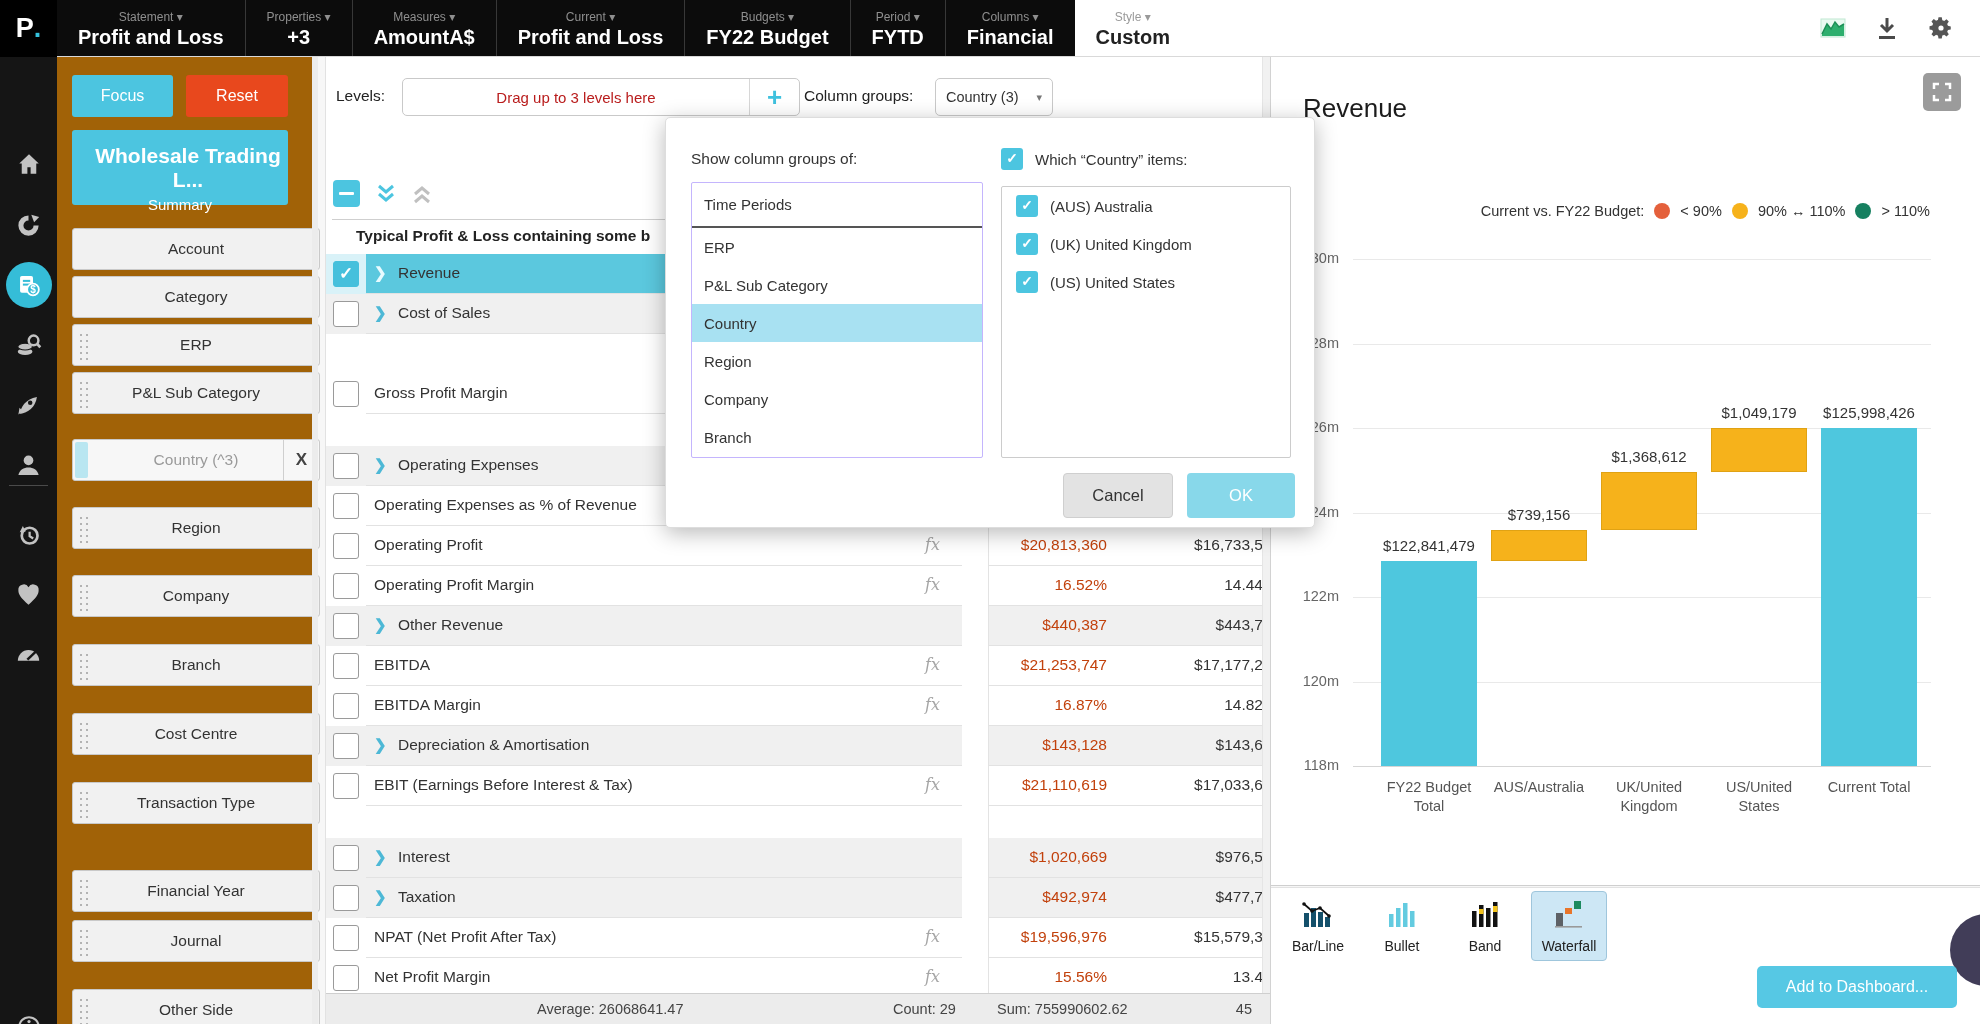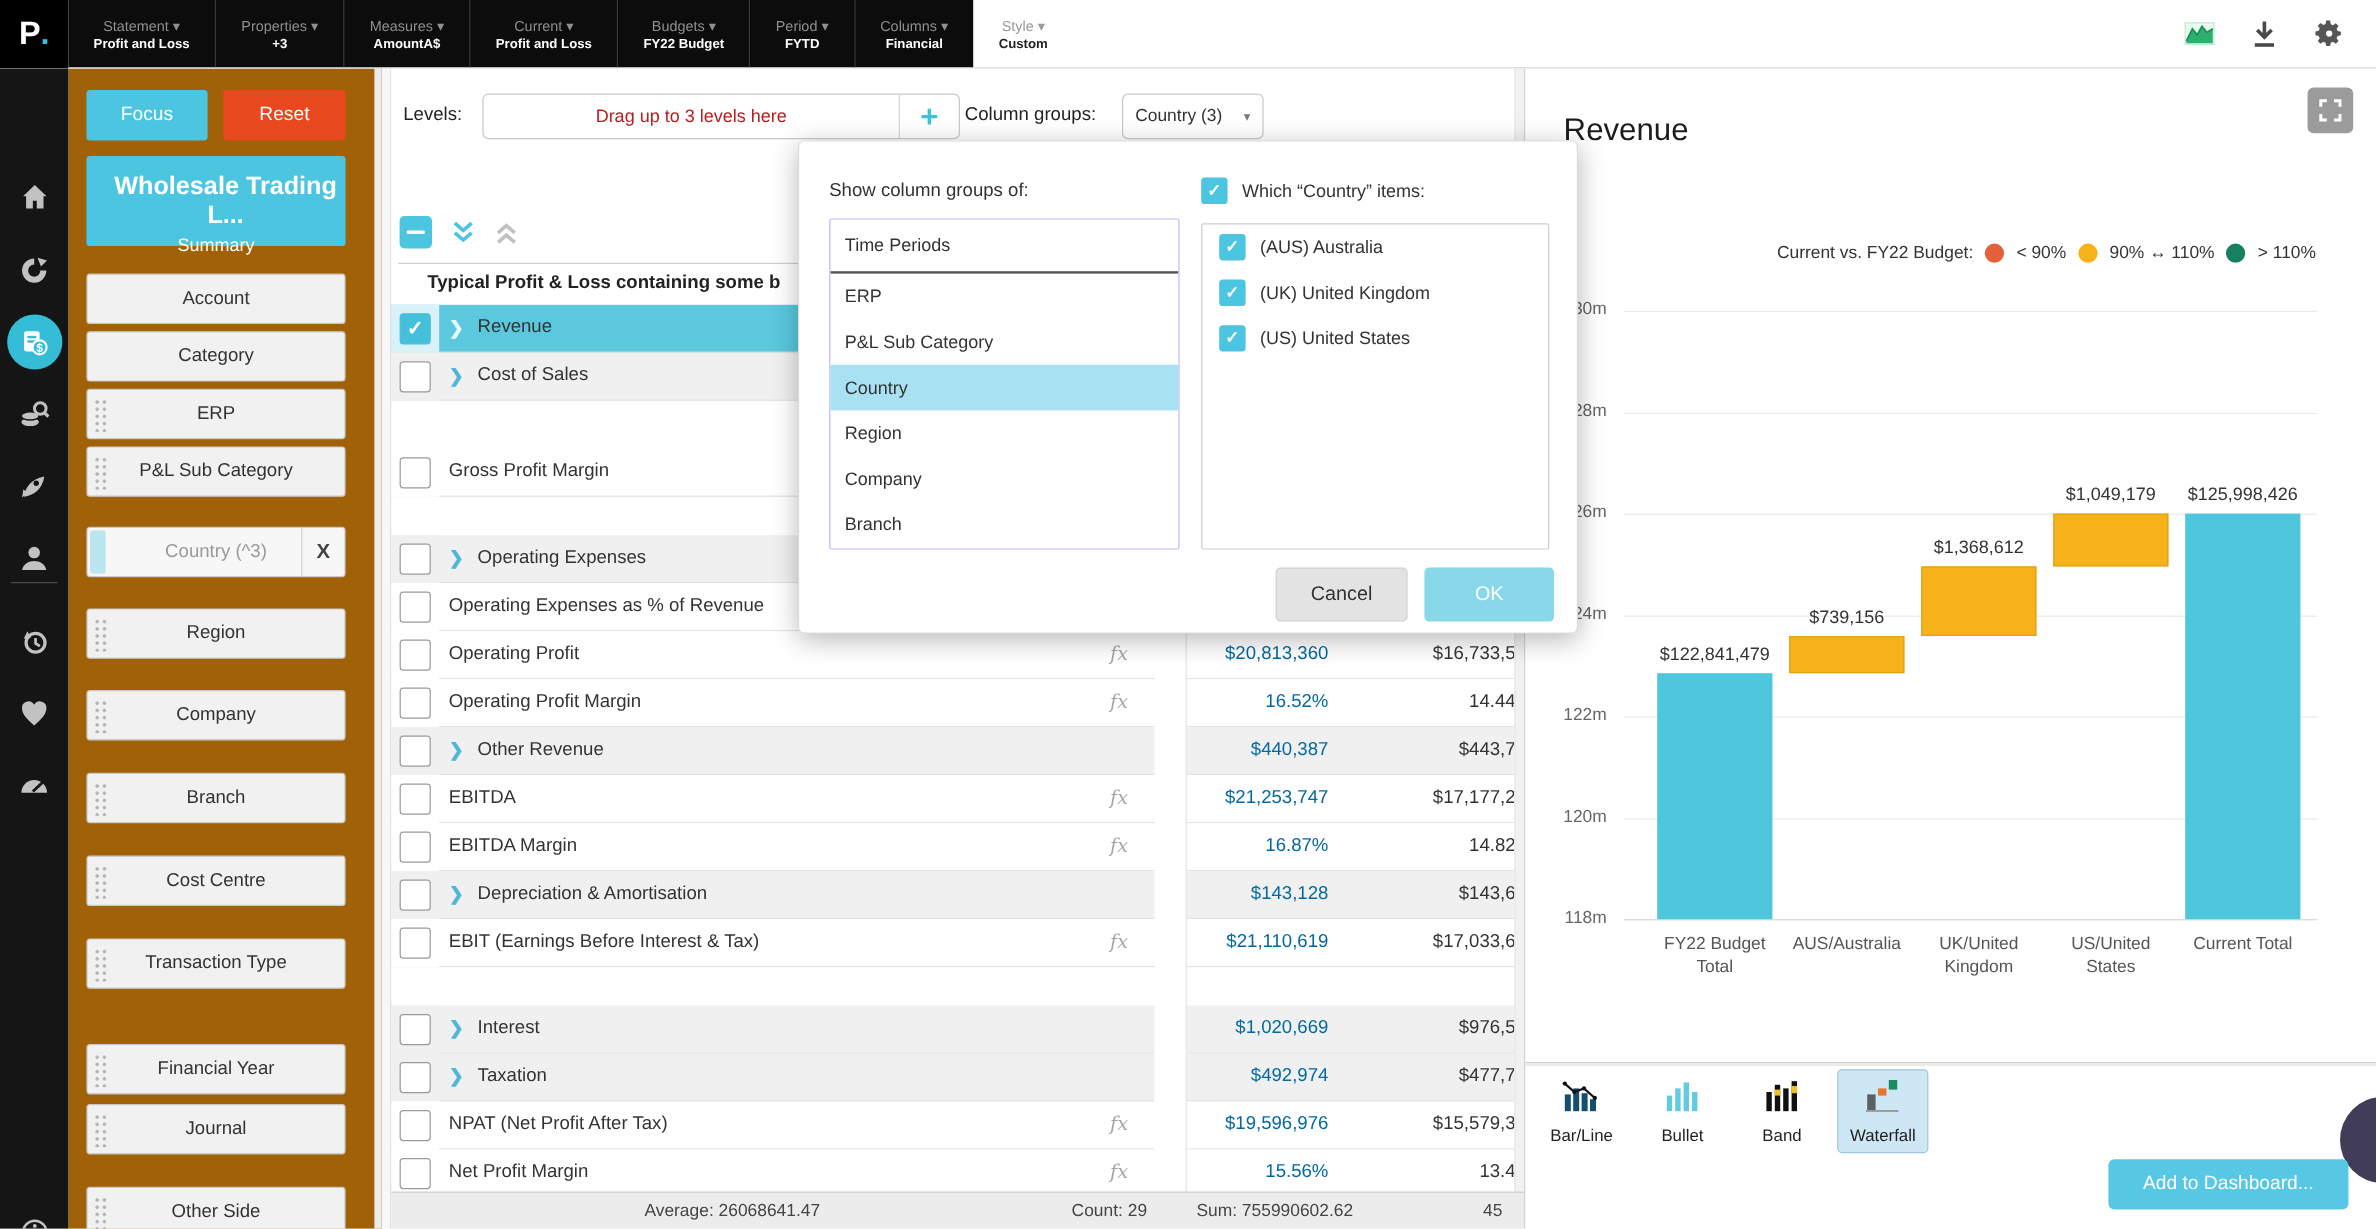--- a/index.html
+++ b/index.html
@@ -12,40 +12,40 @@
   #topbar { left:0; top:0; width:1980px; height:57px; background:#fff;
     border-bottom:1px solid #d9d9d9; display:flex; align-items:stretch; z-index:60;}
   #logo { width:57px; height:57px; background:#000; color:#fff; font-size:27px;
     font-weight:bold; display:flex; align-items:center; justify-content:center; flex:0 0 57px;}
   #logo .dot { color:#35c2dc; }
   #menu-dark { background:#0c0c0c; display:flex; align-items:stretch; }
   .mi { padding:6px 21px 4px; display:flex; flex-direction:column; align-items:center;
     justify-content:center; cursor:pointer; }
   #menu-dark .mi + .mi { border-left:1px solid #383838; }
   .mi .lab { font-size:12px; color:#8f8f8f; white-space:nowrap; }
-  .mi .val { font-size:11px; font-weight:bold; color:#fff; white-space:nowrap; margin-top:2px;}
+  .mi .val { font-size:20px; font-weight:bold; color:#fff; white-space:nowrap; margin-top:2px;}
   #menu-light { display:flex; align-items:stretch; flex:1; }
   #menu-light .mi .lab { color:#9a9a9a; }
   #menu-light .mi .val { color:#222; }
   #topbar-icons { margin-left:auto; display:flex; align-items:center; gap:28px;
     padding-right:26px; }
   .tb-icon { width:26px; height:26px; display:flex; align-items:center;
     justify-content:center; cursor:pointer; }
 
   
   #rail { left:0; top:57px; width:57px; height:967px; background:#151515; z-index:40;}
   .rail-ic { position:absolute; left:50%; transform:translateX(-50%); width:30px; height:30px;
     display:flex; align-items:center; justify-content:center; cursor:pointer;}
   .rail-active-bg { position:absolute; left:50%; transform:translate(-50%,-50%); width:46px;
     height:46px; border-radius:50%; background:#35bdd8; }
   .rail-div { position:absolute; left:9px; width:39px; border-top:1px solid #4a4a4a; }
 
   
   #leftpanel { left:57px; top:57px; width:261px; height:967px; background:#a16207; z-index:10;}
-  .btn-dim { position:absolute; left:15px; width:216px; height:42px; background:#f1f1f1;
+  .btn-dim { position:absolute; left:15px; width:248px; height:42px; background:#f1f1f1;
     border:1px solid #c9c9c9; border-radius:3px; display:flex; align-items:center;
     justify-content:center; font-size:15.5px; color:#333; cursor:pointer; }
   .btn-dim .dots { position:absolute; left:5px; top:7px; width:12px; height:28px;
     background-image: radial-gradient(#b3b3b3 1.3px, transparent 1.4px);
     background-size:6px 6px; }
   .btn-dim.sel { background:#f7f7f7; color:#9a9a9a; }
   .btn-dim.sel .strip { position:absolute; left:2px; top:2px; bottom:2px; width:13px;
     background:#b9e6f1; border-radius:2px; }
   .btn-dim.sel .xcell { position:absolute; right:0; top:0; bottom:0; width:36px;
     border-left:1px solid #cfcfcf; display:flex; align-items:center; justify-content:center;
@@ -107,21 +107,21 @@
   .selrow .rchev { color:#e8fbff; }
   .rlabel { position:absolute; left:72px; top:10px; font-size:15.5px; color:#333;
     white-space:nowrap;}
   .rlabel.noind { left:48px; }
   .rfx { position:absolute; right:22px; top:9px; font-family:"DejaVu Serif", serif;
     font-style:italic; font-size:16px; color:#a5a5a5; }
   .vrow { position:absolute; left:0; width:274px; height:40px; border-bottom:1px solid #e2e2e2;
     background:#fff; }
   .vrow.gray { background:#f0f0f0; }
   .vrow.selrow { background:#5bc8de; }
-  .v1 { position:absolute; right:156px; top:10px; font-size:15.5px; color:#0369a1; white-space:nowrap;}
+  .v1 { position:absolute; right:156px; top:10px; font-size:15.5px; color:#c2410c; white-space:nowrap;}
   .v2 { position:absolute; right:0px; top:10px; font-size:15.5px; color:#333; white-space:nowrap;}
   #tbl-scroll { left:1262px; top:57px; width:8px; height:936px; background:#f1f1f1;
     border-left:1px solid #e5e5e5; }
 
   
   #statusbar { left:326px; top:993px; width:944px; height:31px; background:#ececec;
     border-top:1px solid #cfcfcf; font-size:14.5px; color:#444; z-index:30;}
   #statusbar span { position:absolute; top:7px; }
 
   

